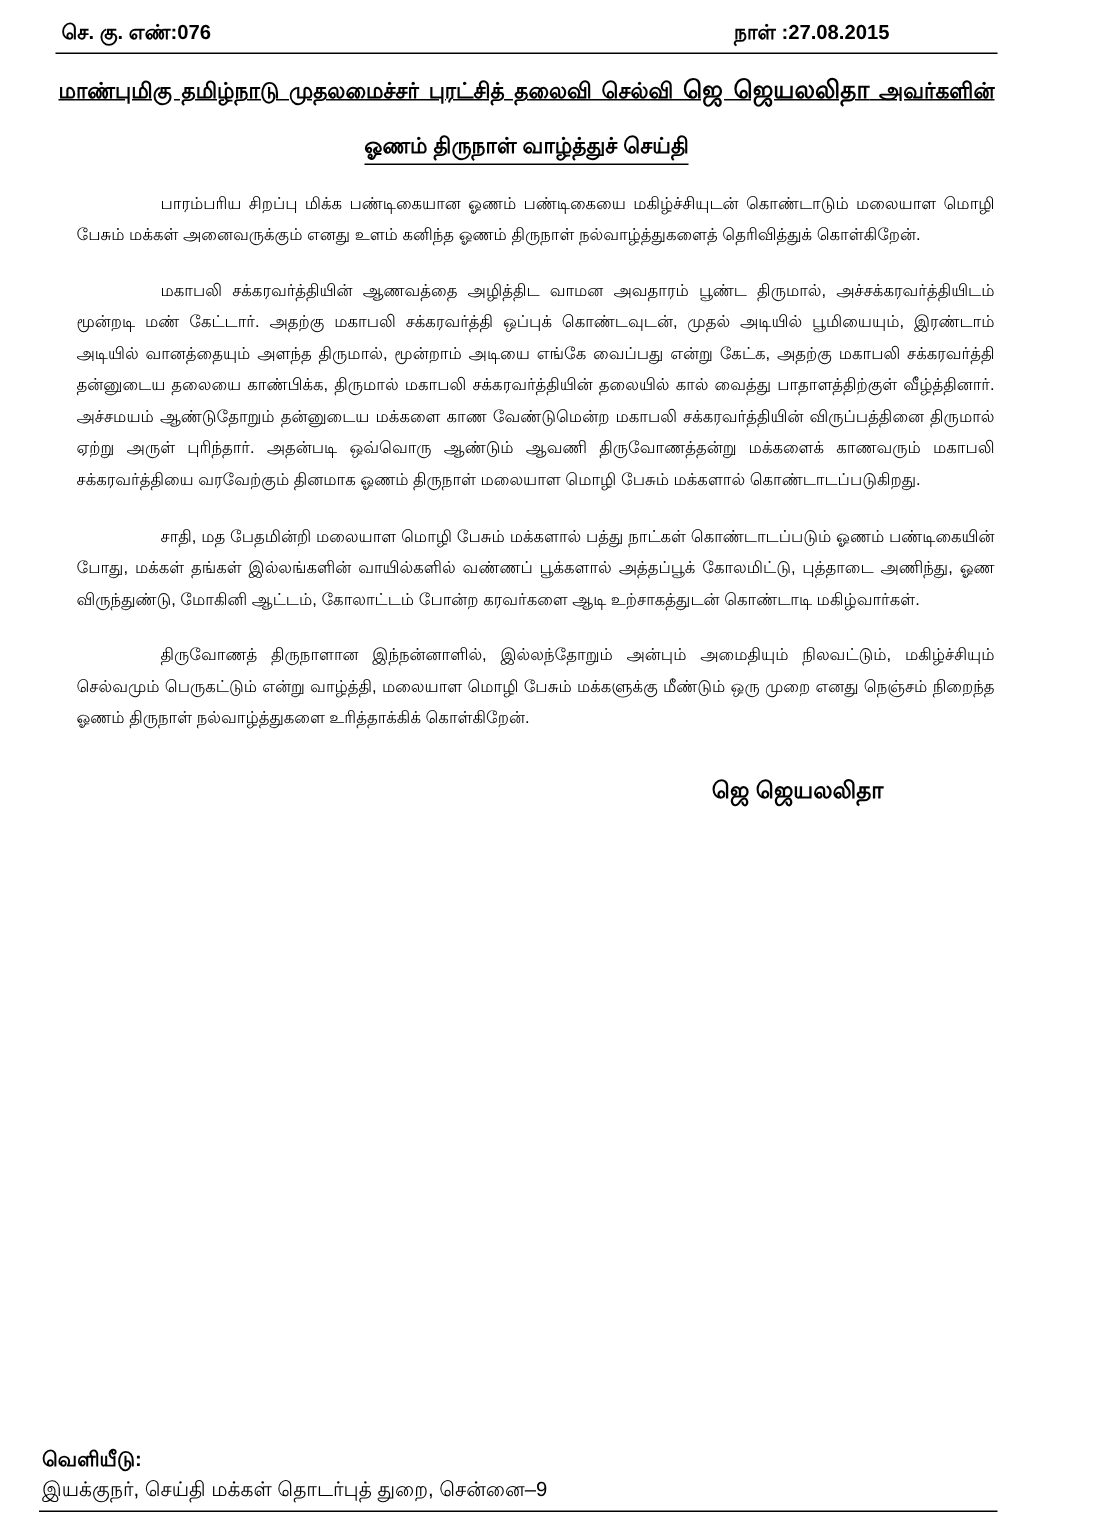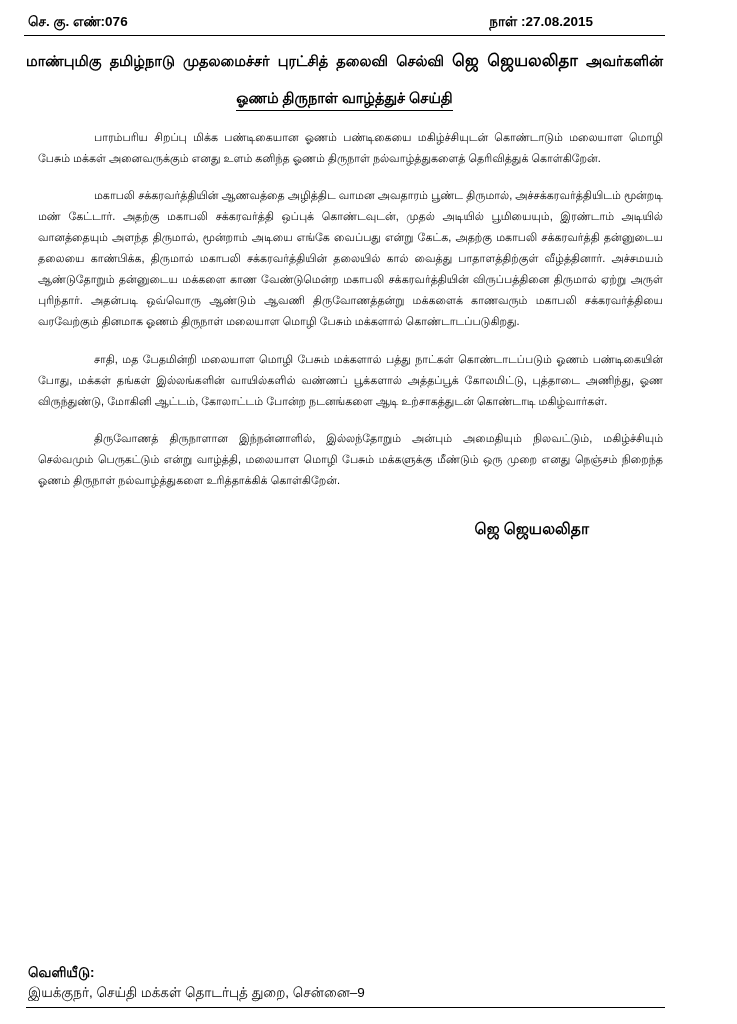--- a/index.html
+++ b/index.html
@@ -13,21 +13,21 @@
     font-family: "Liberation Sans", sans-serif;
     color: #000000;
     position: relative;
     overflow: hidden;
   }
   .page {
     position: relative;
     width: 691px;
     height: 1024px;
     box-sizing: border-box;
-    padding: 12px 26px 0 24px;
+    padding: 12px 26px 0 37px;
   }
   .header-row {
     display: flex;
     justify-content: space-between;
     align-items: baseline;
     font-size: 13.5px;
     font-weight: bold;
     margin-top: 2px;
     margin-bottom: 2px;
   }
@@ -42,20 +42,21 @@
     border-top: 1.2px solid #000;
     margin: 4px 0 12px 0;
   }
   .addressee {
     font-size: 14.5px;
     font-weight: bold;
     text-align: justify;
     text-align-last: justify;
     line-height: 1.55;
     padding: 0 2px;
+    text-decoration: underline;
   }
   .addressee .emph {
     font-size: 16.5px;
   }
   .subject {
     font-size: 14.5px;
     font-weight: bold;
     text-align: center;
     margin-top: 16px;
     margin-bottom: 16px;
@@ -127,21 +128,21 @@
   <div class="addressee">
     <span>மாண்புமிகு தமிழ்நாடு முதலமைச்சர் புரட்சித் தலைவி செல்வி </span><span class="emph">ஜெ ஜெயலலிதா</span><span> அவர்களின்</span>
   </div>
 
   <div class="subject">
     <span>ஓணம் திருநாள் வாழ்த்துச் செய்தி</span>
   </div>
 
   <p class="body-para">பாரம்பரிய சிறப்பு மிக்க பண்டிகையான ஓணம் பண்டிகையை மகிழ்ச்சியுடன் கொண்டாடும் மலையாள மொழி பேசும் மக்கள் அனைவருக்கும் எனது உளம் கனிந்த ஓணம் திருநாள் நல்வாழ்த்துகளைத் தெரிவித்துக் கொள்கிறேன்.</p>
   <p class="body-para">மகாபலி சக்கரவர்த்தியின் ஆணவத்தை அழித்திட வாமன அவதாரம் பூண்ட திருமால், அச்சக்கரவர்த்தியிடம் மூன்றடி மண் கேட்டார். அதற்கு மகாபலி சக்கரவர்த்தி ஒப்புக் கொண்டவுடன், முதல் அடியில் பூமியையும், இரண்டாம் அடியில் வானத்தையும் அளந்த திருமால், மூன்றாம் அடியை எங்கே வைப்பது என்று கேட்க, அதற்கு மகாபலி சக்கரவர்த்தி தன்னுடைய தலையை காண்பிக்க, திருமால் மகாபலி சக்கரவர்த்தியின் தலையில் கால் வைத்து பாதாளத்திற்குள் வீழ்த்தினார். அச்சமயம் ஆண்டுதோறும் தன்னுடைய மக்களை காண வேண்டுமென்ற மகாபலி சக்கரவர்த்தியின் விருப்பத்தினை திருமால் ஏற்று அருள் புரிந்தார். அதன்படி ஒவ்வொரு ஆண்டும் ஆவணி திருவோணத்தன்று மக்களைக் காணவரும் மகாபலி சக்கரவர்த்தியை வரவேற்கும் தினமாக ஓணம் திருநாள் மலையாள மொழி பேசும் மக்களால் கொண்டாடப்படுகிறது.</p>
-  <p class="body-para">சாதி, மத பேதமின்றி மலையாள மொழி பேசும் மக்களால் பத்து நாட்கள் கொண்டாடப்படும் ஓணம் பண்டிகையின் போது, மக்கள் தங்கள் இல்லங்களின் வாயில்களில் வண்ணப் பூக்களால் அத்தப்பூக் கோலமிட்டு, புத்தாடை அணிந்து, ஓண விருந்துண்டு, மோகினி ஆட்டம், கோலாட்டம் போன்ற நடனங்களை ஆடி உற்சாகத்துடன் கொண்டாடி மகிழ்வார்கள்.</p>
+  <p class="body-para">சாதி, மத பேதமின்றி மலையாள மொழி பேசும் மக்களால் பத்து நாட்கள் கொண்டாடப்படும் ஓணம் பண்டிகையின் போது, மக்கள் தங்கள் இல்லங்களின் வாயில்களில் வண்ணப் பூக்களால் அத்தப்பூக் கோலமிட்டு, புத்தாடை அணிந்து, ஓண விருந்துண்டு, மோகினி ஆட்டம், கோலாட்டம் போன்ற கரவர்களை ஆடி உற்சாகத்துடன் கொண்டாடி மகிழ்வார்கள்.</p>
   <p class="body-para">திருவோணத் திருநாளான இந்நன்னாளில், இல்லந்தோறும் அன்பும் அமைதியும் நிலவட்டும், மகிழ்ச்சியும் செல்வமும் பெருகட்டும் என்று வாழ்த்தி, மலையாள மொழி பேசும் மக்களுக்கு மீண்டும் ஒரு  முறை எனது நெஞ்சம் நிறைந்த ஓணம் திருநாள் நல்வாழ்த்துகளை உரித்தாக்கிக் கொள்கிறேன்.</p>
 
   <div class="signature">
     <div class="name">ஜெ ஜெயலலிதா</div>
   </div>
 
   <div class="footer">
     <div class="label">வெளியீடு:</div>
     <div class="issuer">இயக்குநர், செய்தி மக்கள் தொடர்புத் துறை, சென்னை–9</div>
     <hr class="footer-rule">

